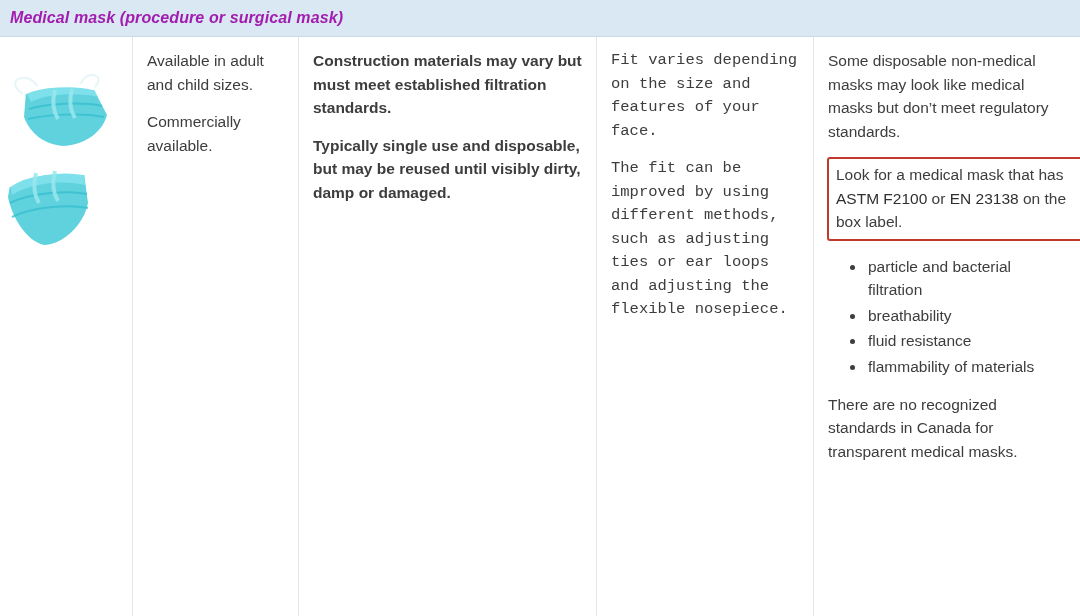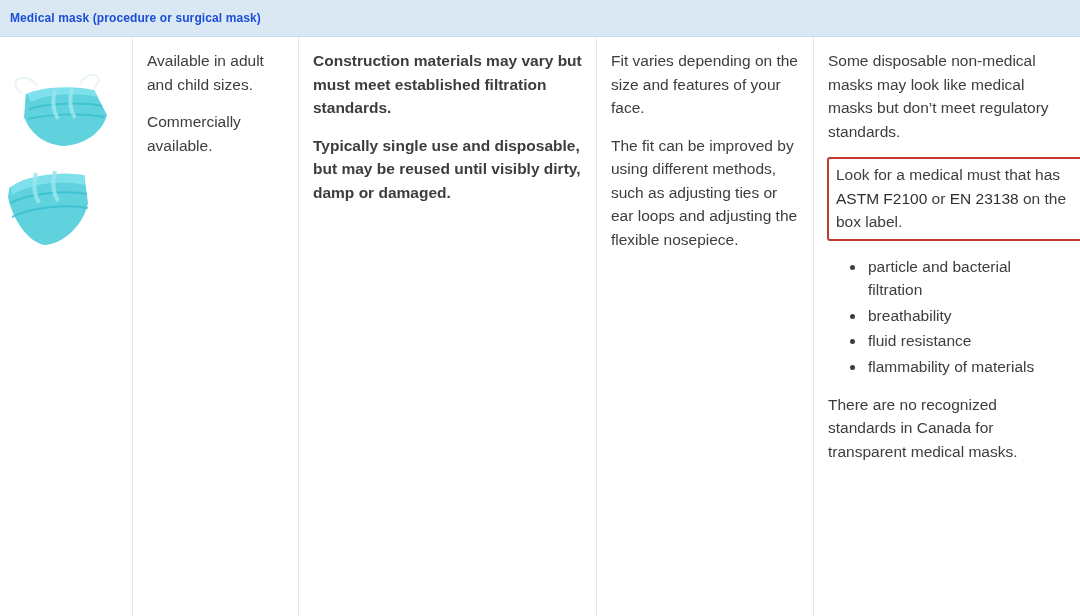--- a/index.html
+++ b/index.html
@@ -27,26 +27,27 @@
   .row-header {
     height: 37px;
     background: #d9e8f2;
     border-bottom: 1px solid #c9dbe8;
     box-sizing: border-box;
     display: flex;
     align-items: center;
     padding: 0 0 0 10px;
   }
   .row-header-title {
-    font-size: 12px;
+    font-size: 16px;
     font-weight: bold;
-    color: #1d4ed8;
+    color: #a21caf;
     letter-spacing: 0.1px;
     line-height: 1;
     white-space: nowrap;
+    font-style: italic;
   }
 
   
   .row-body {
     display: flex;
     align-items: stretch;
     height: 579px;
   }
   .cell {
     box-sizing: border-box;
@@ -62,21 +63,21 @@
     margin: 0 0 14px 0;
   }
 
   .cell-image {
     width: 133px;
     padding: 0;
     border-right: 1px solid #e4e7e9;
   }
   .cell-availability { width: 166px; }
   .cell-construction { width: 298px; font-weight: bold; }
-  .cell-fit          { width: 217px; }
+  .cell-fit          { width: 217px; font-family: Liberation Mono, monospace; }
   .cell-other        { width: 266px; border-right: none; padding-right: 18px; }
 
   
   .mask-art {
     width: 133px;
     height: 230px;
     display: block;
     margin-top: 8px;
   }
 
@@ -160,21 +161,21 @@
 
     <div class="cell cell-fit">
       <p>Fit varies depending on the size and features of your face.</p>
       <p>The fit can be improved by using different methods, such as adjusting ties or ear loops and adjusting the flexible nosepiece.</p>
     </div>
 
     <div class="cell cell-other">
       <p>Some disposable non-medical masks may look like medical masks but don’t meet regulatory standards.</p>
 
       <div class="highlight-box">
-        <p><span>Look for a medical must that has </span><strong>ASTM F2100</strong><span> or </span><strong>EN 23138</strong><span> on the box label.</span></p>
+        <p><span>Look for a medical mask that has </span><strong>ASTM F2100</strong><span> or </span><strong>EN 23138</strong><span> on the box label.</span></p>
       </div>
 
 
       <ul class="std-list">
         <li>particle and bacterial filtration</li>
         <li>breathability</li>
         <li>fluid resistance</li>
         <li>flammability of materials</li>
       </ul>
 

